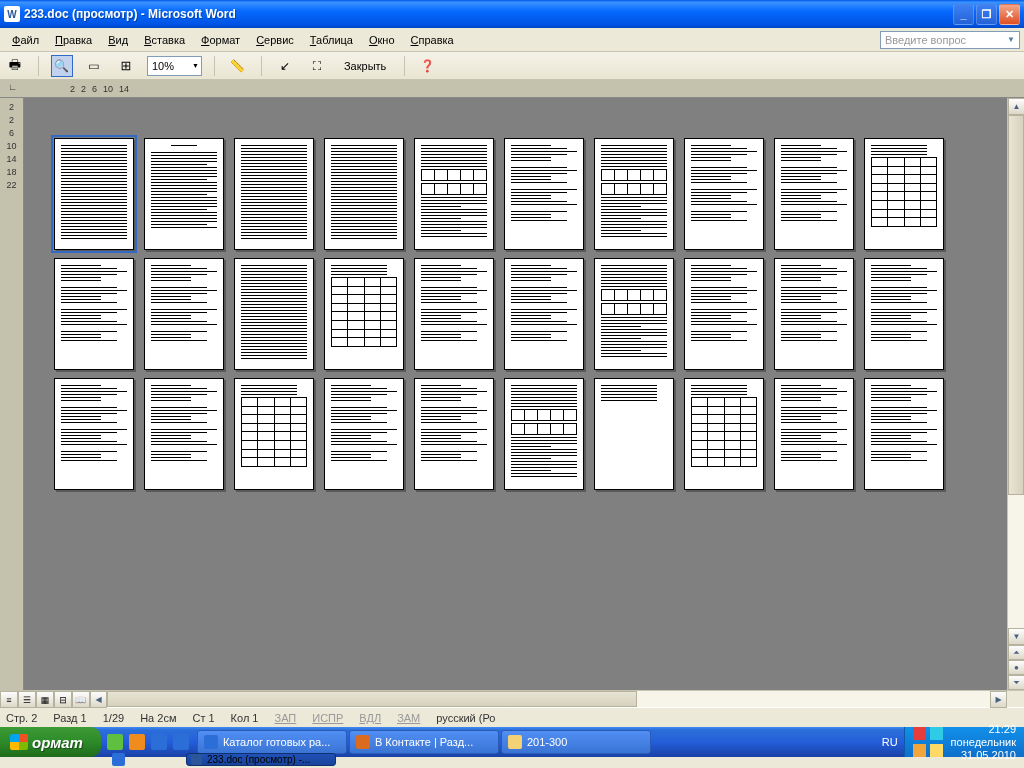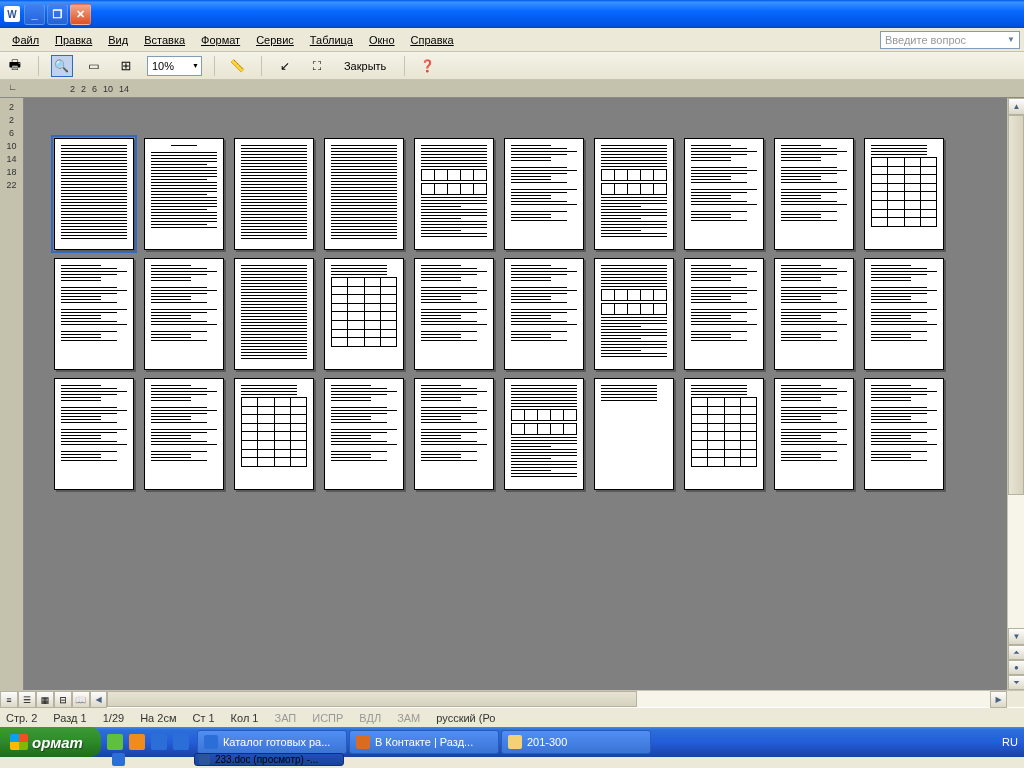--- a/index.html
+++ b/index.html
@@ -8,21 +8,21 @@
 
 .titlebar { height: 28px; background: linear-gradient(to bottom, #0058e6 0%, #3a93ff 8%, #0669ff 40%, #0054e3 88%, #0048c5 100%); display: flex; align-items: center; padding: 0 4px; color: #fff; }
 .titlebar .app-icon { width: 16px; height: 16px; background: #fff; margin-right: 4px; display: flex; align-items: center; justify-content: center; font-size: 10px; font-weight: bold; color: #2b579a; border-radius: 2px; }
 .titlebar .title { flex: 1; font-weight: bold; font-size: 12px; text-shadow: 1px 1px 0 rgba(0,0,0,.3); }
 .winbtns { display: flex; gap: 2px; }
 .winbtn { width: 21px; height: 21px; border-radius: 3px; border: 1px solid #fff3; display: flex; align-items: center; justify-content: center; font-size: 11px; font-weight: bold; color: #fff; background: linear-gradient(to bottom, #3c81f3, #2362d7); cursor: default; }
 .winbtn.close { background: linear-gradient(to bottom, #f1a689, #e04f23); }
 
 
 .menubar { height: 24px; background: #ece9d8; display: flex; align-items: center; padding: 0 4px; border-bottom: 1px solid #c6c3b3; }
-.menubar .menu-item { padding: 2px 8px; cursor: default; text-decoration: underline; }
+.menubar .menu-item { padding: 2px 8px; cursor: default; }
 .menubar .menu-item u { text-decoration: underline; }
 .menubar .help-box { margin-left: auto; width: 140px; height: 18px; border: 1px solid #7f9db9; background: #fff; color: #999; font-size: 11px; padding: 1px 4px; display: flex; align-items: center; justify-content: space-between; }
 .menubar .help-box .arrow { font-size: 8px; color: #5a7ba5; }
 
 
 .toolbar { height: 28px; background: linear-gradient(to bottom, #f5f3e8, #e8e5d3); display: flex; align-items: center; padding: 0 4px; border-bottom: 1px solid #c6c3b3; gap: 10px; }
 .toolbar .btn { width: 22px; height: 22px; display: flex; align-items: center; justify-content: center; cursor: default; border: 1px solid transparent; }
 .toolbar .btn.active { border: 1px solid #3169c6; background: #c1d2ee; }
 .toolbar .sep { width: 1px; height: 20px; background: #c6c3b3; margin: 0 2px; }
 .toolbar .zoom { display: flex; align-items: center; border: 1px solid #7f9db9; background: #fff; height: 20px; padding: 0 2px 0 4px; font-size: 11px; gap: 18px; }
@@ -65,21 +65,21 @@
 .hscroll-row { height: 17px; display:flex; background:#ece9d8; border-top:1px solid #c6c3b3;}
 .hscroll-row .viewbtns { display:flex; }
 .hscroll-row .viewbtn { width:18px; height:17px; border:1px solid #b5b29e; background:linear-gradient(to bottom,#fdfdfd,#dcd8c8); display:flex; align-items:center; justify-content:center; font-size:9px;}
 .hscroll { flex:1; display:flex; }
 .hscroll .track { flex:1; background:#f7f5ea; position:relative;}
 .hscroll .thumb { position:absolute; left:0; top:0; bottom:0; width:60%; background:linear-gradient(to bottom,#e7e4d4,#d6d2be); border:1px solid #b5b29e;}
 .hscroll .corner { width:17px; background:#ece9d8;}
 
 
 .statusbar { height: 20px; background: #ece9d8; border-top: 1px solid #fff; display:flex; align-items:center; font-size: 11px; color:#333; padding: 0 6px; gap: 16px;}
-.statusbar .dim { color:#999;}
+.statusbar .dim { color:#999;text-decoration:underline;}
 .statusbar .cell { white-space:nowrap; }
 
 
 .taskbar { height: 30px; background: linear-gradient(to bottom, #3f8cf3 0%, #2b6ed8 10%, #245edb 50%, #1941a5 100%); display:flex; align-items:stretch; color:#fff; font-size:11px;}
 .startbtn { background: linear-gradient(to bottom, #3c9b35 0%, #2d8a29 50%, #1f6b1a 100%); padding: 0 18px 0 10px; display:flex; align-items:center; font-weight:bold; font-style:italic; font-size:15px; border-radius: 0 10px 10px 0; gap:4px; text-shadow: 1px 1px 1px rgba(0,0,0,.4);}
 .startbtn .flag { width:18px; height:16px; background: conic-gradient(#f25022 0 90deg, #7fba00 90deg 180deg, #ffb900 180deg 270deg, #00a4ef 270deg 360deg); border-radius:2px;}
 .ql { display:flex; align-items:center; padding:0 6px; gap:6px;}
 .ql .qicn { width:16px; height:16px; border-radius:2px;}
 .tasks { display:flex; align-items:center; gap:2px; padding:0 2px; flex:1;}
 .task { height:24px; min-width:150px; max-width:160px; background: linear-gradient(to bottom, #518ff5, #3a74d4); border:1px solid #2a5bb5; border-radius:3px; display:flex; align-items:center; padding:0 6px; gap:5px; font-size:11px; overflow:hidden; white-space:nowrap; text-overflow:ellipsis;}
@@ -100,20 +100,21 @@
 .ico-ruler::before{content:"📏";font-size:12px;}
 .ico-shrink::before{content:"↙";font-size:12px;}
 .ico-full::before{content:"⛶";font-size:12px;}
 .ico-help::before{content:"❓";font-size:12px;}
 </style>
 </head>
 <body>
 
 <div class="titlebar">
   <div class="app-icon">W</div>
+  <div class="title">233.doc (просмотр) - Microsoft Word</div>
   <div class="winbtns">
     <div class="winbtn">_</div>
     <div class="winbtn">❐</div>
     <div class="winbtn close">✕</div>
   </div>
 </div>
 
 <div class="menubar">
   <div class="menu-item"><u></u><span><u>Ф</u>айл</span></div>
   <div class="menu-item"><span><u>П</u>равка</span></div>
@@ -1228,23 +1229,40 @@
             <span>В Контакте | Разд...</span>
           </div>
         <div class="task">
             <div class="ticn" style="background:#f2d274"></div>
             <span>201-300</span>
           </div>
       </div>
     </div>
   </div>
   <div class="lang">RU</div>
+  <div class="tray">
+    <div class="icons">
+      <div class="irow">
+        <div class="ti" style="background:#e73c3c"></div>
+        <div class="ti" style="background:#2fcae6"></div>
+      </div>
+      <div class="irow">
+        <div class="ti" style="background:#f2a53c"></div>
+        <div class="ti" style="background:#ffd966"></div>
+      </div>
+    </div>
+    <div class="clk">
+      <div>21:29</div>
+      <div>понедельник</div>
+      <div>31.05.2010</div>
+    </div>
+  </div>
 </div>
 
 <div style="position:absolute; left:186px; bottom:2px;">
-  <div class="task active" style="height:13px;min-width:150px;font-size:10px;padding:0 4px;margin-left:8px;">
+  <div class="task active" style="height:13px;min-width:150px;font-size:10px;padding:0 4px;">
     <div class="ticn" style="background:#2b579a;width:11px;height:11px;"></div>
     <span>233.doc (просмотр) -...</span>
   </div>
 </div>
 <div style="position:absolute; left:106px; bottom:2px;" class="ql">
   <div class="qicn" style="width:13px;height:13px;background:#2b6ed8"></div>
 </div>
 
 </body></html>

